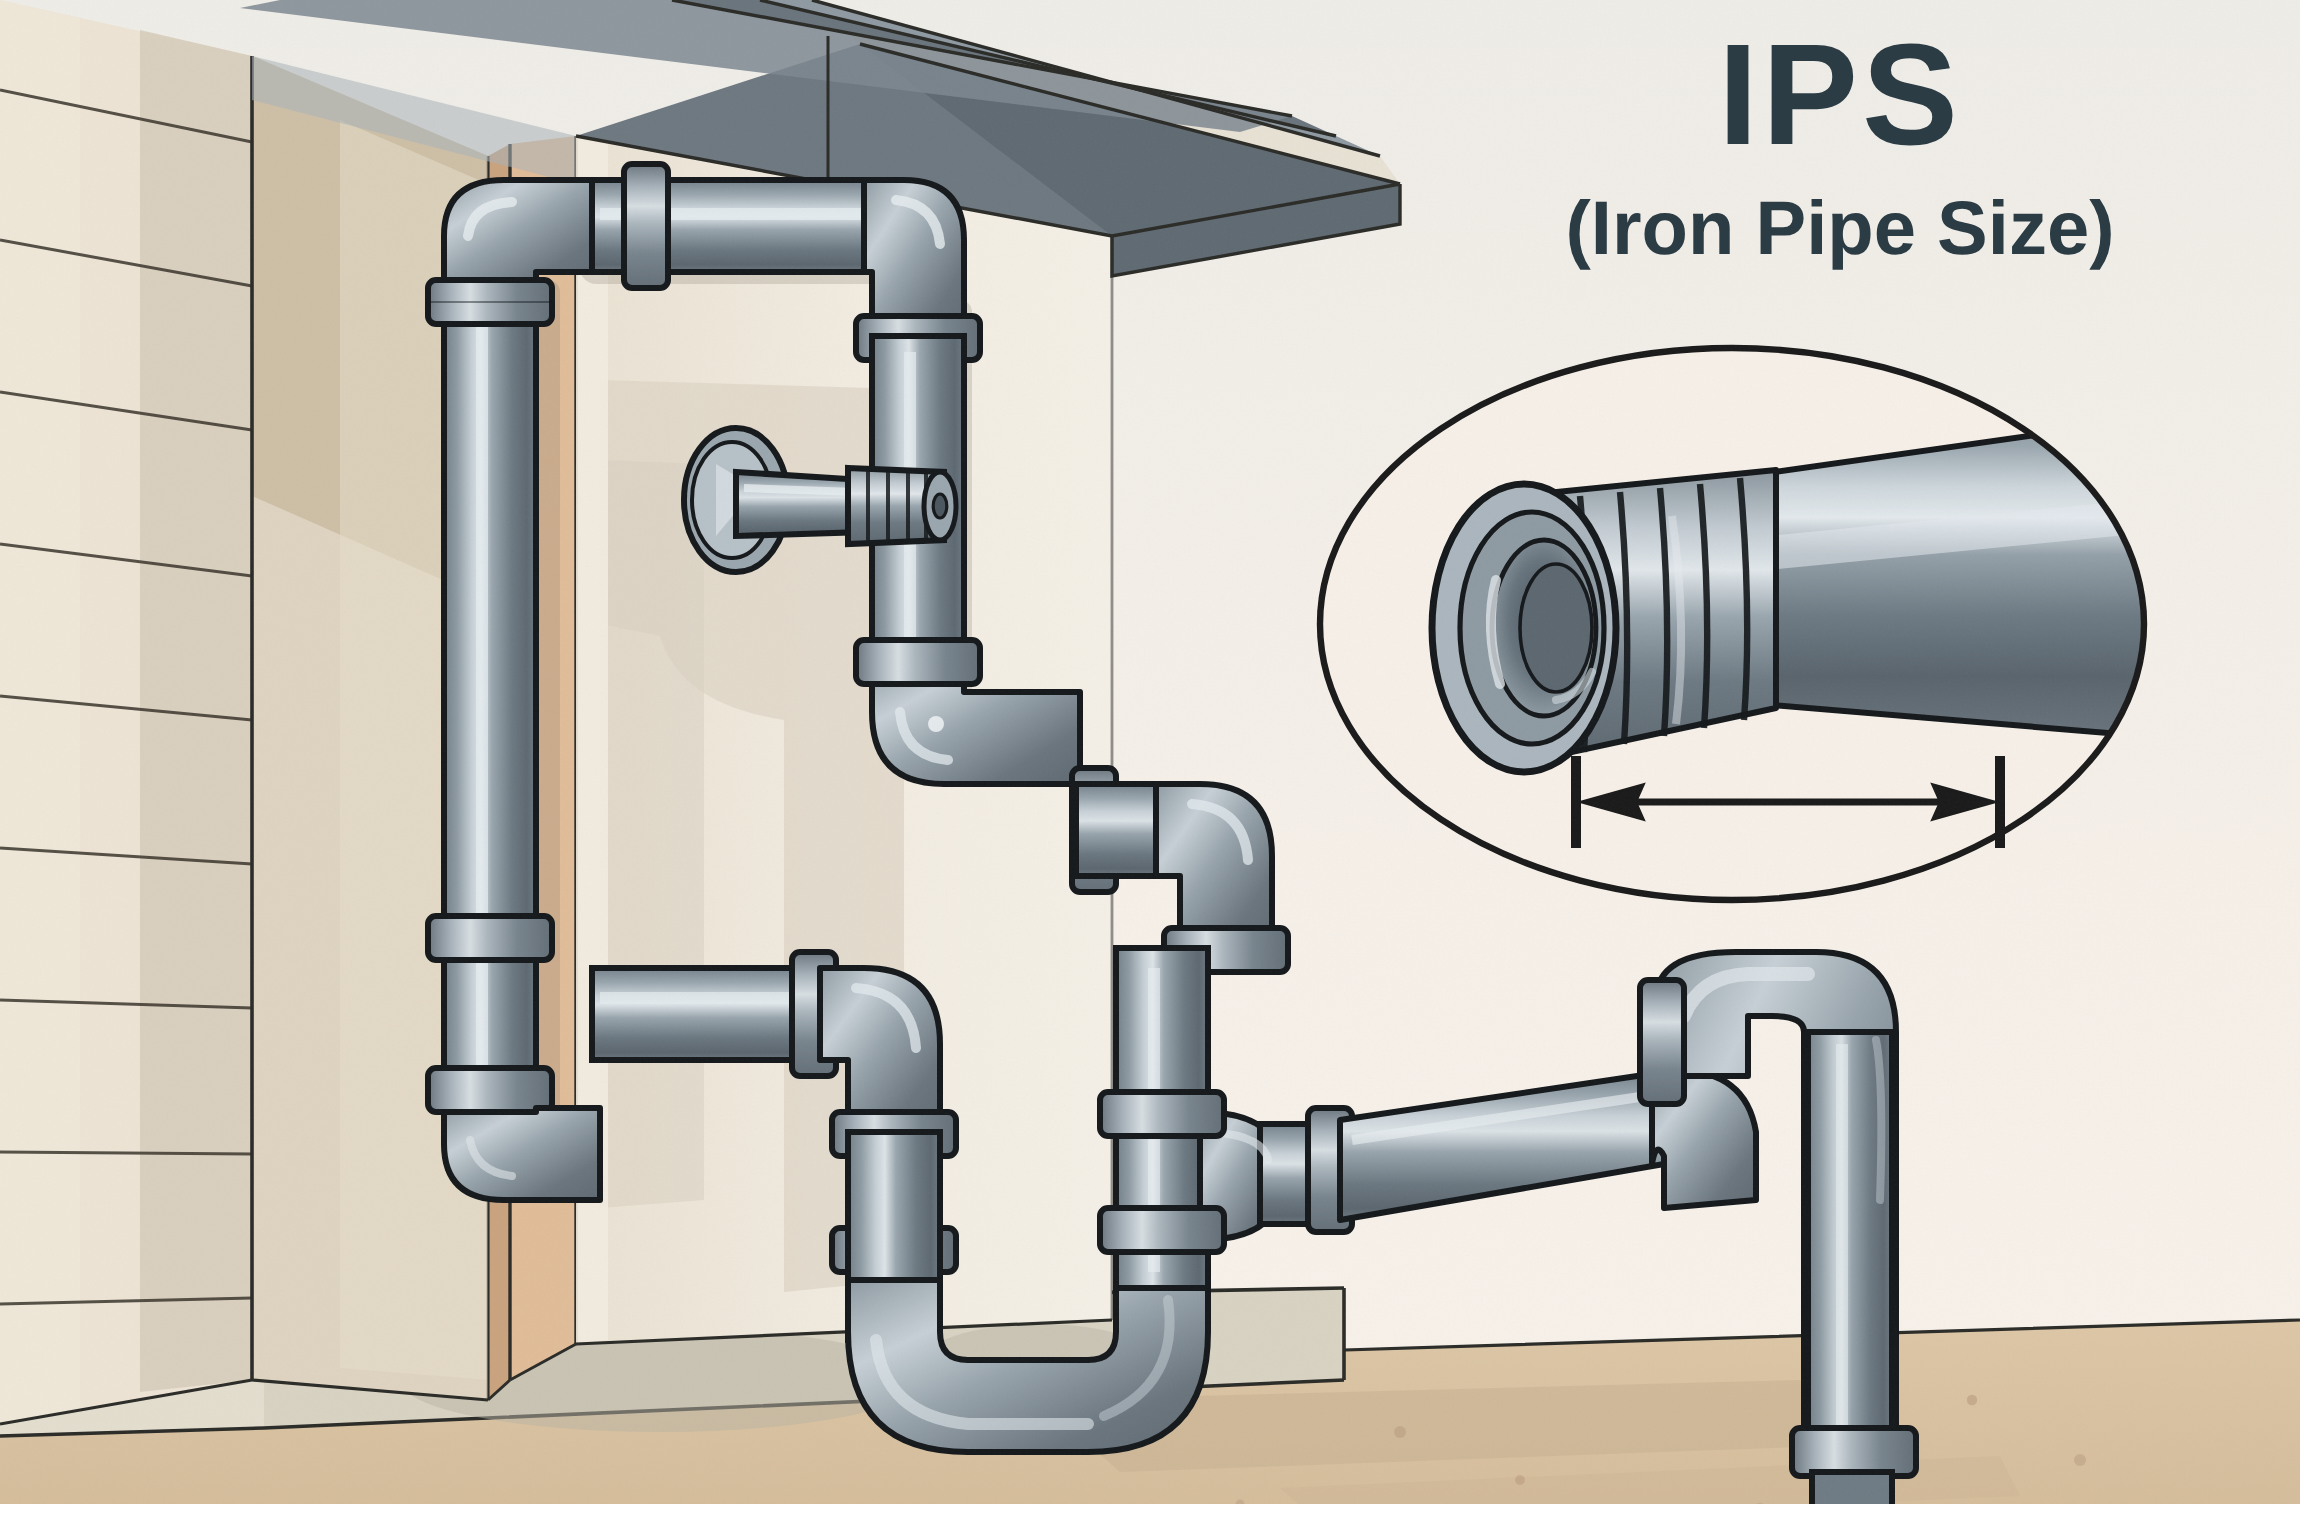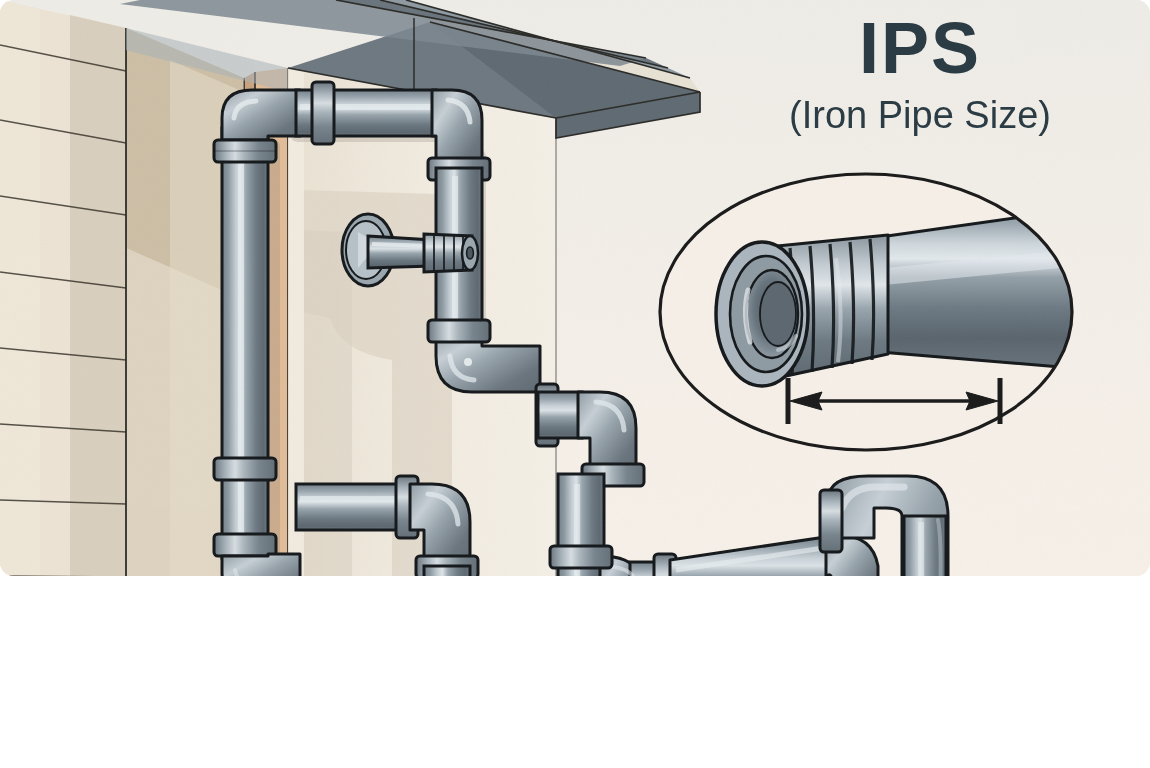--- a/index.html
+++ b/index.html
@@ -7,24 +7,23 @@
     margin: 0;
     padding: 0;
     background: #ffffff;
   }
   body {
     font-family: "Liberation Sans", sans-serif;
   }
   #stage {
     position: relative;
     width: 1150px;
-    height: 576px;
+    height: 752px;
     overflow: hidden;
     background: #f3eee7;
-    border-radius: 14px;
   }
   #stage svg.scene {
     position: absolute;
     inset: 0;
     width: 1150px;
     height: 768px;
     display: block;
   }
   .title-block {
     position: absolute;
@@ -38,21 +37,21 @@
     font-family: "Liberation Sans", sans-serif;
     font-weight: 700;
     font-size: 72px;
     letter-spacing: 2px;
     line-height: 1.0;
     color: #2b3c44;
     margin: 0;
   }
   .title-sub {
     font-family: "Liberation Sans", sans-serif;
-    font-weight: 400;
+    font-weight: 700;
     font-size: 38px;
     line-height: 1.15;
     color: #2b3c44;
     margin: 10px 0 0 0;
   }
 </style>
 </head>
 <body>
 
 <div id="stage">

